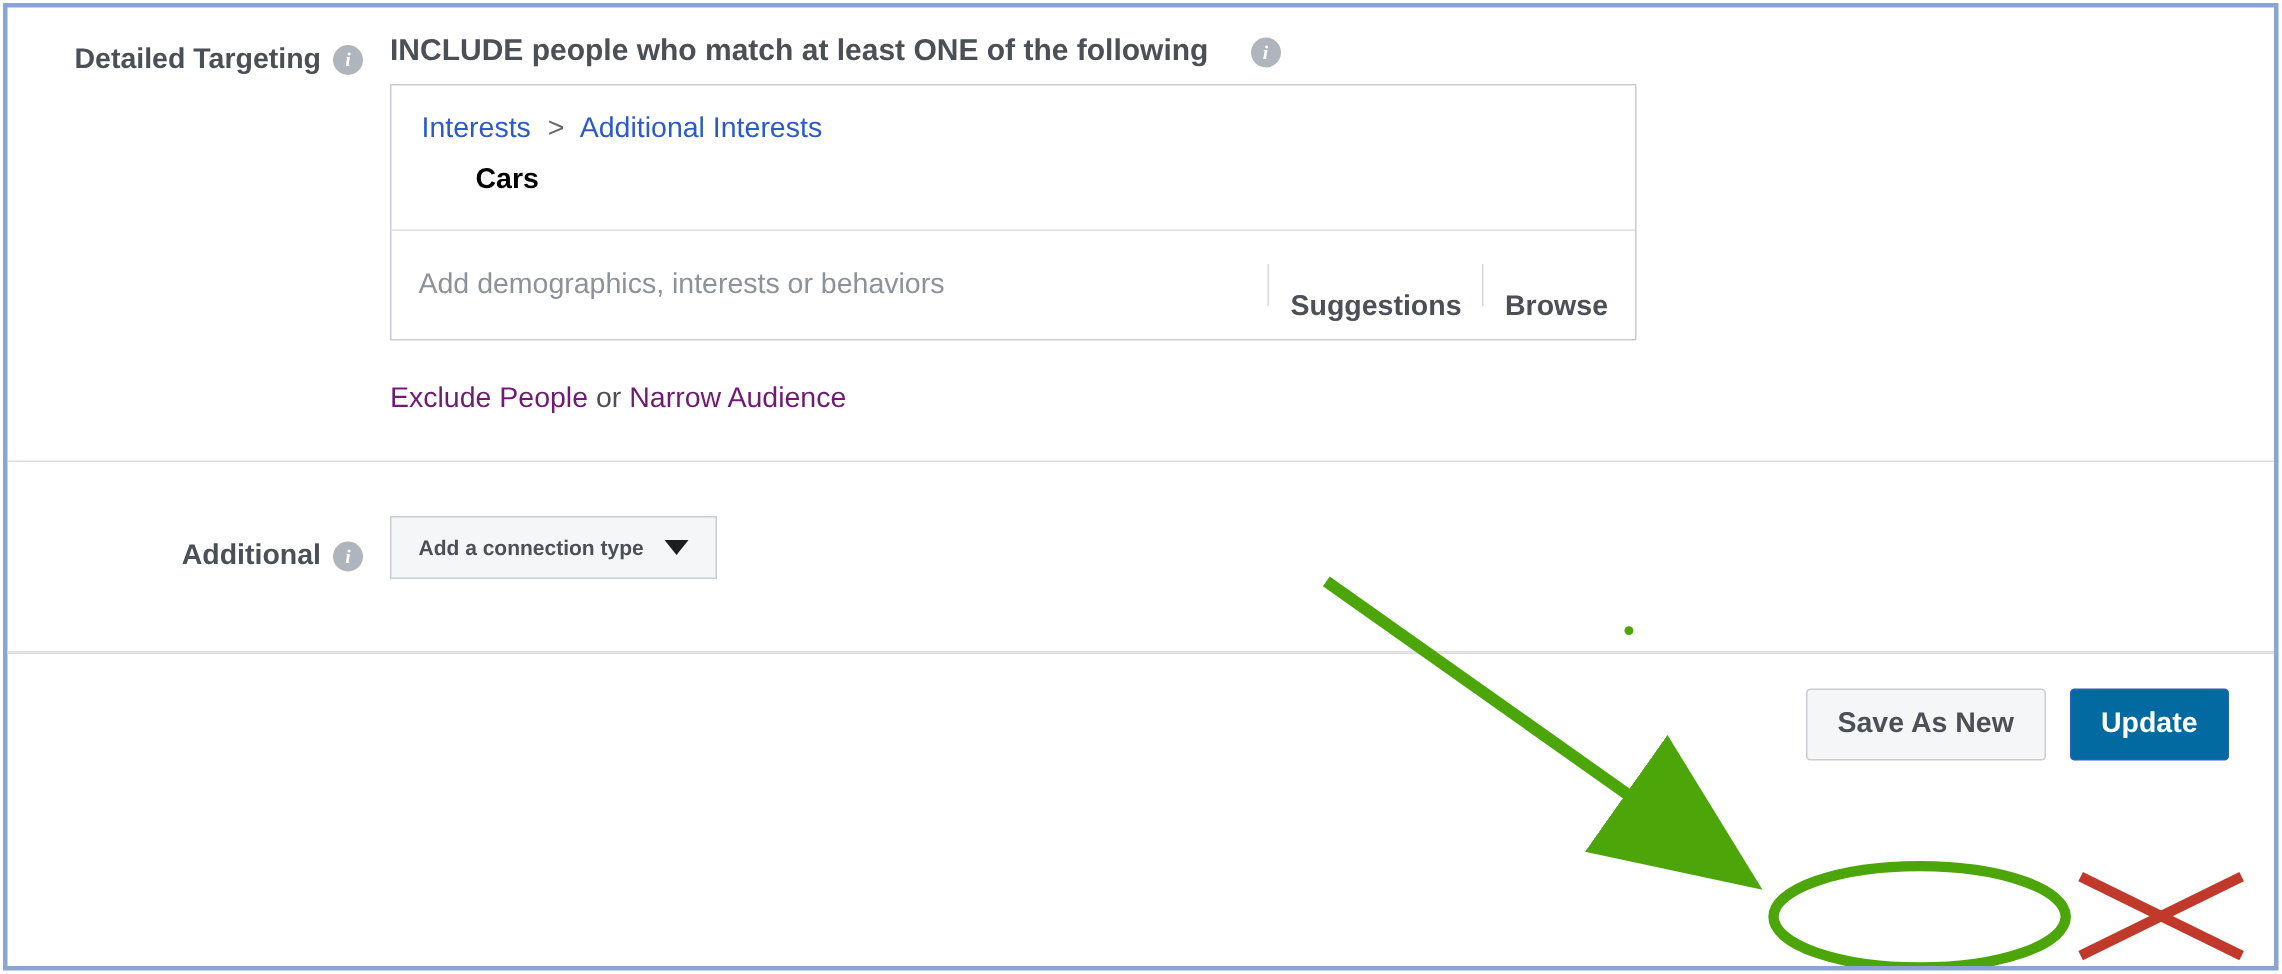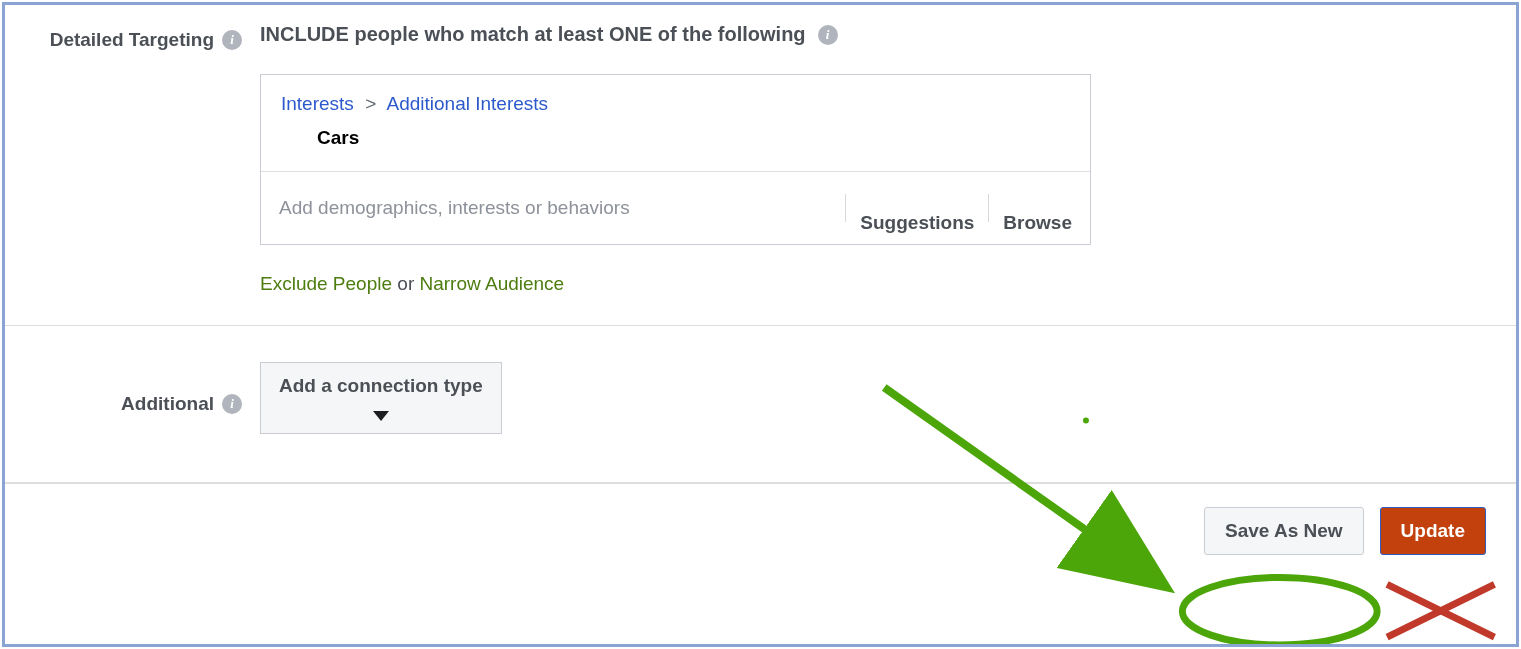--- a/index.html
+++ b/index.html
@@ -48,22 +48,22 @@
       font-style: italic;
       font-family: Georgia, serif;
     }
     .content-col { flex: 1; padding-right: 30px; }
     .include-text {
       color: #4b4f56;
       font-size: 20px;
       font-weight: 600;
       display: flex;
       align-items: center;
-      gap: 12px;
-      margin-bottom: 28px;
+      gap: 28px;
+      margin-bottom: 10px;
     }
     .targeting-box {
       border: 1px solid #c9ccd2;
       width: 831px;
       background: #fff;
     }
     .targeting-top {
       padding: 18px 20px 22px 20px;
     }
     .breadcrumb {
@@ -101,34 +101,33 @@
       font-weight: 700;
       color: #4b4f56;
       cursor: pointer;
       margin-top: 30px;
     }
     .narrow-row {
       margin-top: 28px;
       font-size: 19px;
       color: #4b4f56;
     }
-    .narrow-row a { color: #4d7c0f; text-decoration: none; }
+    .narrow-row a { color: #701a75; text-decoration: none; }
     .conn-row { display: flex; align-items: center; padding: 18px 0; }
     .conn-btn {
       display: inline-flex;
       align-items: center;
       gap: 14px;
       background: #f5f6f7;
       border: 1px solid #c9ccd2;
       padding: 12px 18px;
-      font-size: 19px;
+      font-size: 14px;
       font-weight: 700;
       color: #4b4f56;
       cursor: pointer;
-      flex-direction: column;
     }
     .caret-down {
       width: 0; height: 0;
       border-left: 8px solid transparent;
       border-right: 8px solid transparent;
       border-top: 10px solid #1c1e21;
     }
     .footer {
       border-top: 1px solid #ddd;
       height: 90px;
@@ -150,21 +149,21 @@
       cursor: pointer;
       display: inline-flex;
       align-items: center;
     }
     .btn-secondary {
       background: #f5f6f7;
       border: 1px solid #c9ccd2;
       color: #4b4f56;
     }
     .btn-primary {
-      background: #c2410c;
+      background: #0369a1;
       border: 1px solid #2a5ec4;
       color: #fff;
     }
     
     .anno-svg {
       position: absolute;
       top: 0; left: 0;
       width: 100%; height: 100%;
       pointer-events: none;
     }

